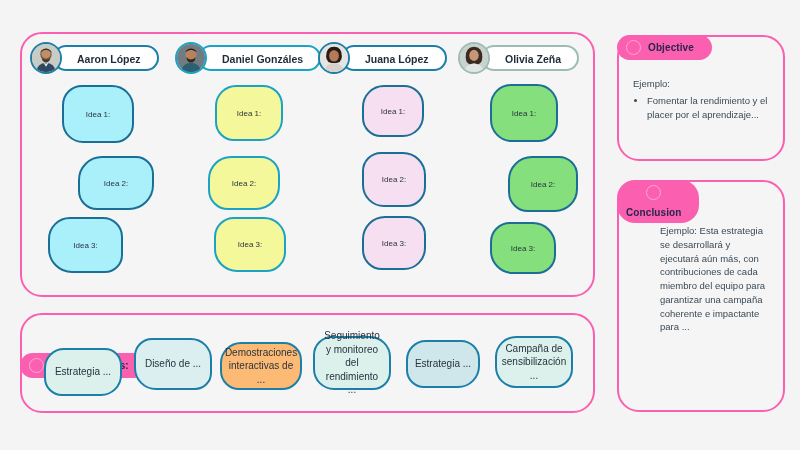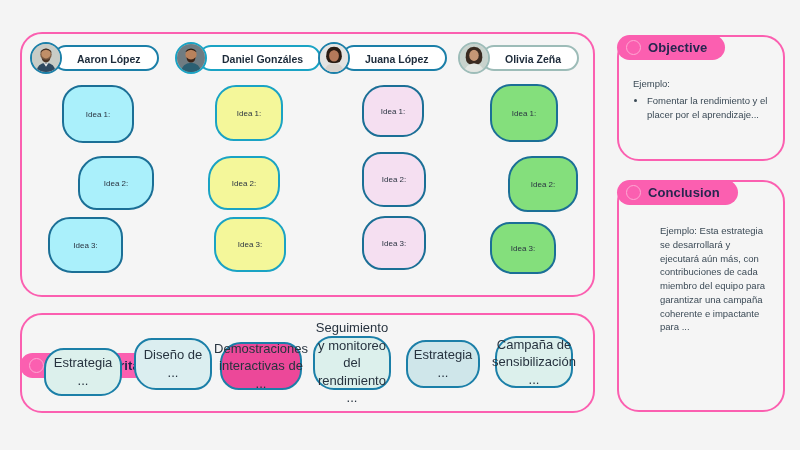--- a/index.html
+++ b/index.html
@@ -31,35 +31,35 @@
   
   .pill {
     position: absolute;
     display: flex;
     align-items: center;
     gap: 7px;
     background: #fb5fb0;
     border-radius: 18px;
     padding: 5px 18px 5px 9px;
     color: #26264f;
-    font-size: 13px;
+    font-size: 10px;
     font-weight: bold;
     letter-spacing: .1px;
     white-space: nowrap;
     box-sizing: border-box;
     justify-content: flex-end;
   }
   .pill .ring {
     width: 13px; height: 13px;
     border: 1.6px solid #fda9d3;
     border-radius: 50%;
     flex: 0 0 auto;
   }
   #objective-pill  { left: -2px; top: -2px; }
-  #conclusion-pill { left: -2px; top: -2px; }
+  #conclusion-pill { left: -2px; top: -2px; flex-direction: column; }
   #favorites-pill  { left: -2px; top: -2px; margin-top: 40px; }
 
   
   .panel-body {
     position: absolute;
     left: 14px; right: 12px;
     color: #3b4a56;
     font-size: 9.5px;
     line-height: 1.45;
   }
@@ -116,21 +116,21 @@
     padding: 4px;
   }
 
   
   .fav {
     position: absolute;
     display: flex;
     align-items: center;
     justify-content: center;
     text-align: center;
-    font-size: 13px;
+    font-size: 10px;
     line-height: 1.35;
     color: #27333f;
     border: 2px solid #1b7fa8;
     background: #dceeee;
     box-sizing: border-box;
     padding: 4px 6px;
   }
 </style>
 </head>
 <body>
@@ -239,21 +239,21 @@
       <span>Ideas Favoritas:</span>
     </div>
   </div>
 
   <div class="fav" style="left:44px;  top:348px; width:78px; height:48px; border-radius:20px 17px 21px 18px; background:#dcf0ec;">
       <span>Estrategia ...</span>
     </div>
   <div class="fav" style="left:134px; top:338px; width:78px; height:52px; border-radius:18px 21px 17px 22px; background:#dbeef0;">
       <span>Diseño de ...</span>
     </div>
-  <div class="fav" style="left:220px; top:342px; width:82px; height:48px; border-radius:21px 18px 20px 19px; background:#ec4899;">
+  <div class="fav" style="left:220px; top:342px; width:82px; height:48px; border-radius:21px 18px 20px 19px; background:#fdba74;">
       <span>Demostraciones interactivas de ...</span>
     </div>
   <div class="fav" style="left:313px; top:336px; width:78px; height:54px; border-radius:19px 21px 18px 21px; background:#dcf0ec;">
       <span>Seguimiento y monitoreo del rendimiento ...</span>
     </div>
   <div class="fav" style="left:406px; top:340px; width:74px; height:48px; border-radius:20px 19px 22px 18px; background:#cfe6ea;">
       <span>Estrategia ...</span>
     </div>
   <div class="fav" style="left:495px; top:336px; width:78px; height:52px; border-radius:21px 18px 19px 21px; background:#dcf0ec;">
       <span>Campaña de sensibilización ...</span>

